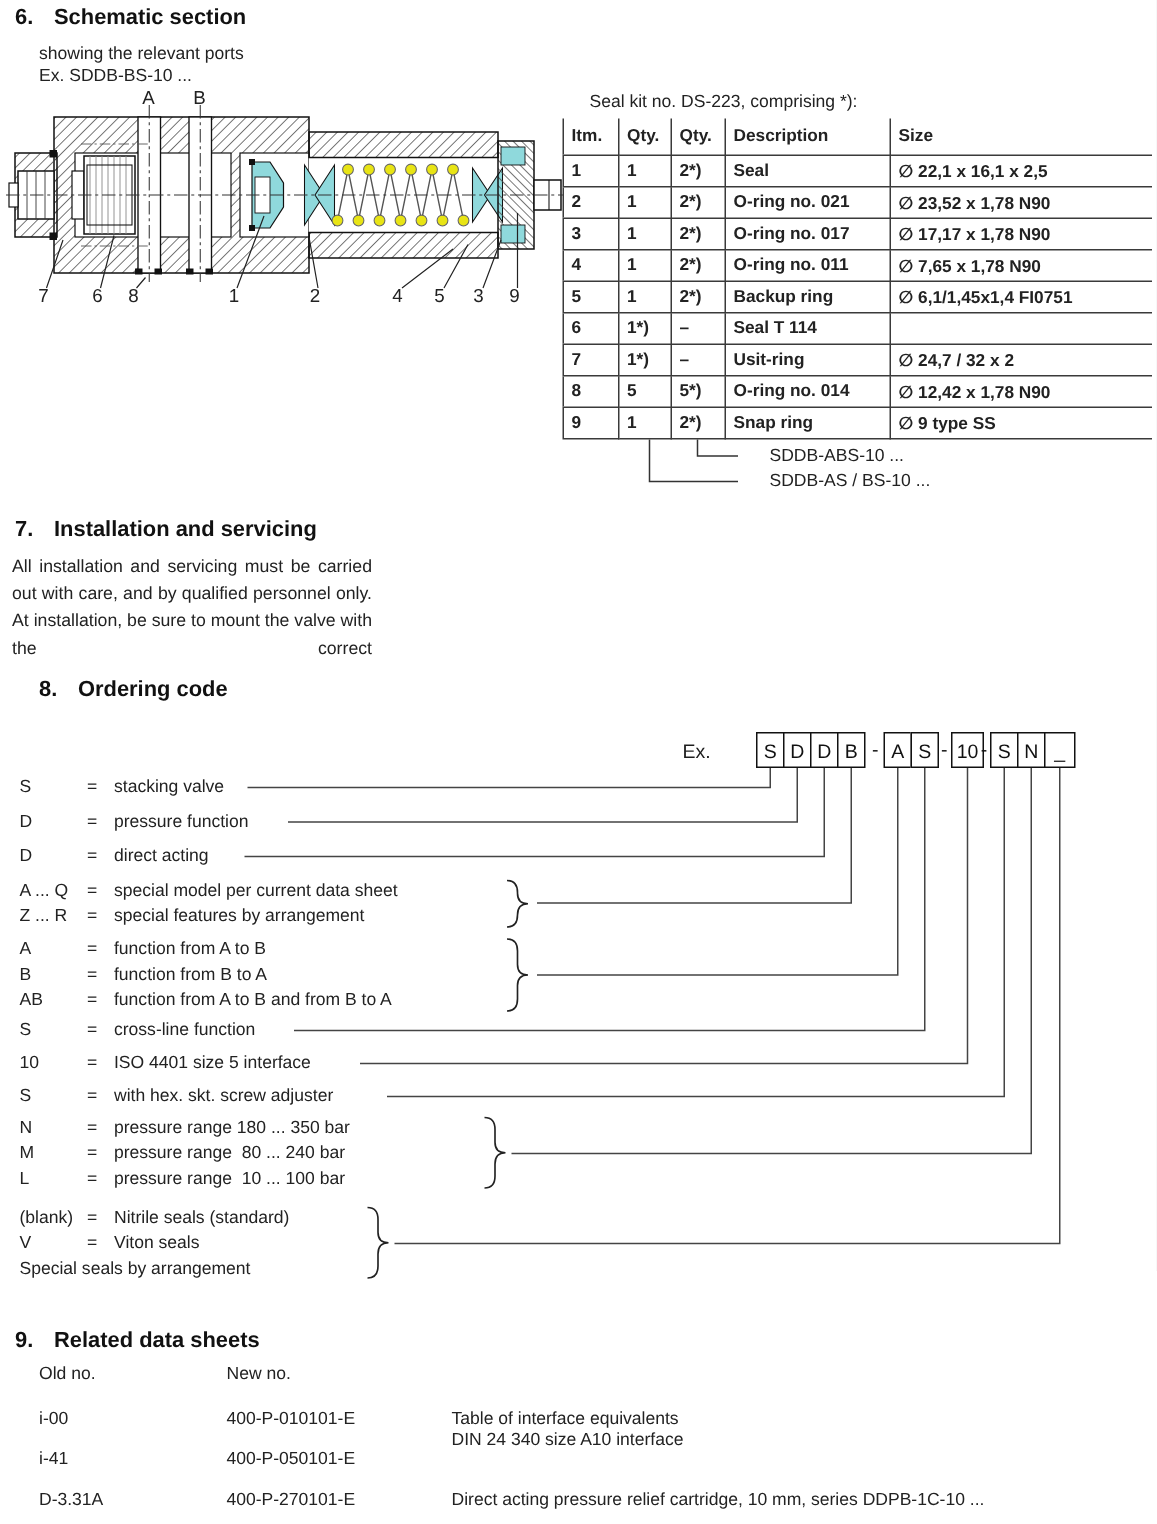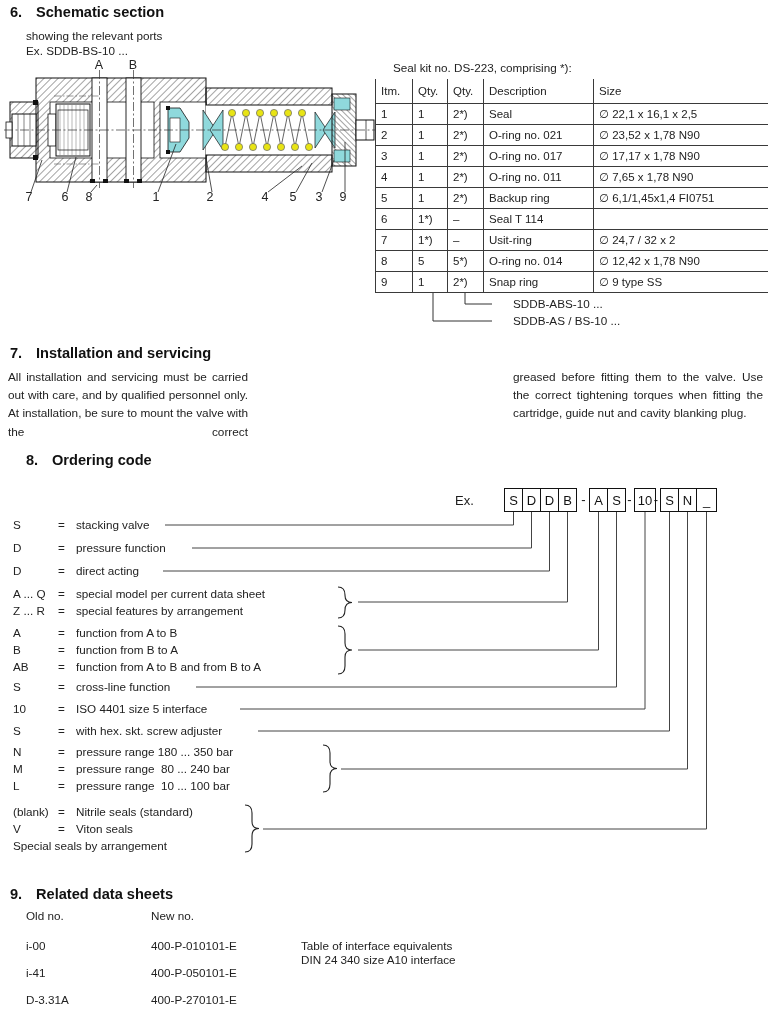--- a/index.html
+++ b/index.html
@@ -6,21 +6,21 @@
   #page{position:relative;width:771px;height:1016px;background:#ffffff;
         font-family:"Liberation Sans","DejaVu Sans",sans-serif;color:#1d1d1d;overflow:hidden;}
   .abs{position:absolute;}
   h2.sec{position:absolute;margin:0;font-size:14.6px;font-weight:bold;color:#111;}
   h2.sec .no{display:inline-block;width:26px;}
   .small{font-size:11.7px;line-height:15px;color:#222;margin-left:16px;}
   
   #sealkit-table{position:absolute;left:375px;top:79px;}
   #sealkit-table table{border-collapse:collapse;border-left:1px solid #3a3a3a;table-layout:fixed;width:393px;}
   #sealkit-table th,#sealkit-table td{border-bottom:1px solid #3a3a3a;border-right:1px solid #3a3a3a;
-      font-weight:normal;text-align:left;padding:0 5px;font-size:11.5px;color:#222;white-space:nowrap;overflow:hidden;}
+      font-weight:bold;text-align:left;padding:0 5px;font-size:11.5px;color:#222;white-space:nowrap;overflow:hidden;}
   #sealkit-table th{height:24px;}
   #sealkit-table td{height:20px;}
   #sealkit-table .last{border-right:none;}
   
   .col7{position:absolute;top:368px;width:240px;font-size:11.8px;line-height:18.2px;color:#222;
         text-align:justify;text-align-last:justify;}
   .col7.lastcol{text-align-last:left;}
   
   .oc-row{position:absolute;left:0;height:15px;font-size:11.7px;color:#222;}
   .oc-code{position:absolute;left:13px;width:48px;white-space:pre;}
@@ -233,21 +233,20 @@
             <td class="last">∅ 9 type SS</td>
           </tr>
     </tbody>
       </table>
   </div>
   <span class="abs small" style="left:497px;top:296px;">SDDB-ABS-10 ...</span>
   <span class="abs small" style="left:497px;top:313px;">SDDB-AS / BS-10 ...</span>
 
   <h2 class="sec" style="left:10px;top:345px;"><span class="no">7.</span><span>Installation and servicing</span></h2>
   <div class="col7" style="left:8px;">All installation and servicing  must be carried out with care, and by qualified personnel only. At installation, be sure to mount the valve with the correct</div>
-  <div class="col7 lastcol" style="left:513px;width:250px;">greased before fitting them to the valve. Use the correct tightening torques when fitting the cartridge, guide nut and cavity blanking plug.</div>
 
   <h2 class="sec" style="left:10px;top:452px;margin-left:16px;"><span class="no">8.</span><span>Ordering code</span></h2>
   <span class="abs" style="left:455px;top:493px;font-size:13px;">Ex.</span>
 
   <span class="oc-box" style="left:504px;width:19px;">S</span>
   <span class="oc-box" style="left:522px;width:19px;">D</span>
   <span class="oc-box" style="left:540px;width:19px;">D</span>
   <span class="oc-box" style="left:558px;width:19px;">B</span>
   <span class="oc-dash" style="left:578px;width:11px;">-</span>
   <span class="oc-box" style="left:589px;width:19px;">A</span>
@@ -347,20 +346,21 @@
   <span class="abs small" style="left:10px;top:908px;">Old no.</span>
   <span class="abs small" style="left:135px;top:908px;">New no.</span>
   <span class="abs small" style="left:10px;top:938px;">i-00</span>
   <span class="abs small" style="left:135px;top:938px;">400-P-010101-E</span>
   <span class="abs small" style="left:285px;top:938px;">Table of interface equivalents</span>
   <span class="abs small" style="left:10px;top:965px;">i-41</span>
   <span class="abs small" style="left:135px;top:965px;">400-P-050101-E</span>
   <span class="abs small" style="left:285px;top:952px;">DIN 24 340 size A10 interface</span>
   <span class="abs small" style="left:10px;top:992px;">D-3.31A</span>
   <span class="abs small" style="left:135px;top:992px;">400-P-270101-E</span>
+  <span class="abs small" style="left:285px;top:992px;">Direct acting pressure relief cartridge, 10 mm, series DDPB-1C-10 ...</span>
 
   <svg class="overlay" width="771" height="1016" viewBox="0 0 771 1016">
 
     <path d="M465,293 L465,304 L492,304 M433,293 L433,321 L492,321" stroke="#333" stroke-width="1" fill="none"></path>
 
     <g stroke="#444" stroke-width="1" fill="none">
       <path d="M165,525 H513.5 V512"></path>
       <path d="M192,548 H531.5 V512"></path>
       <path d="M163,571 H549.5 V512"></path>
       <path d="M358,602 H567.5 V512"></path>

